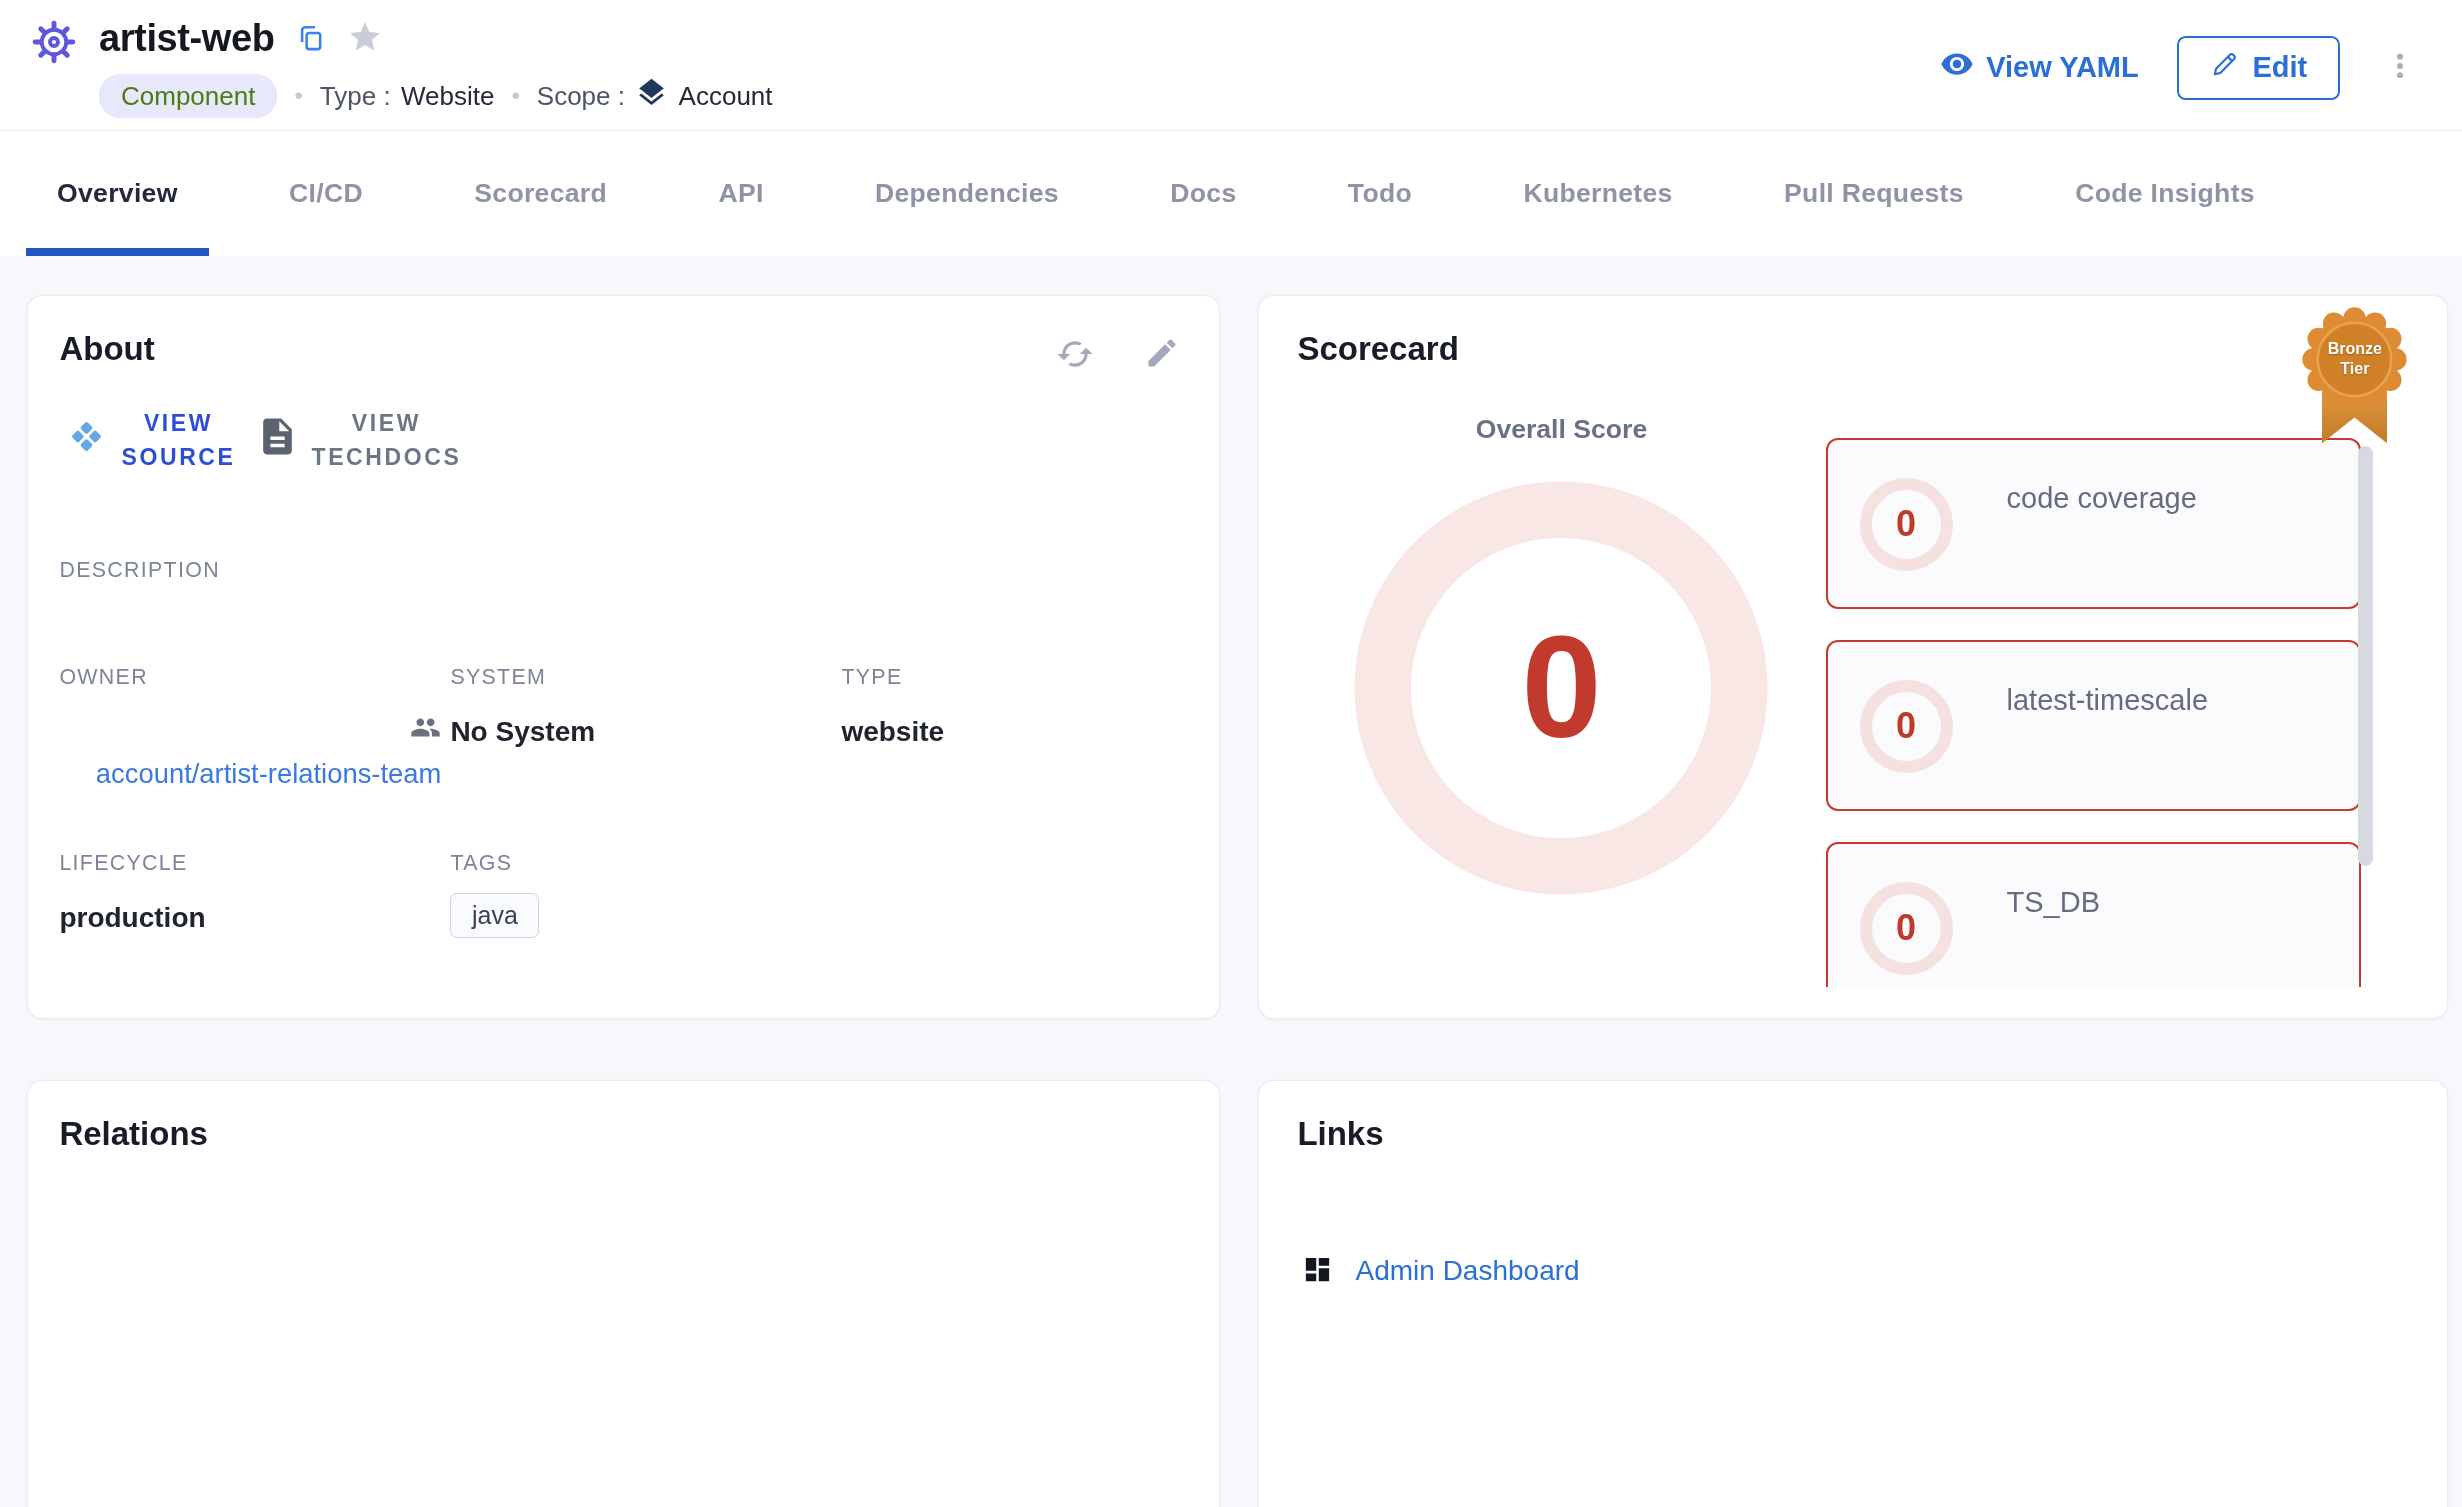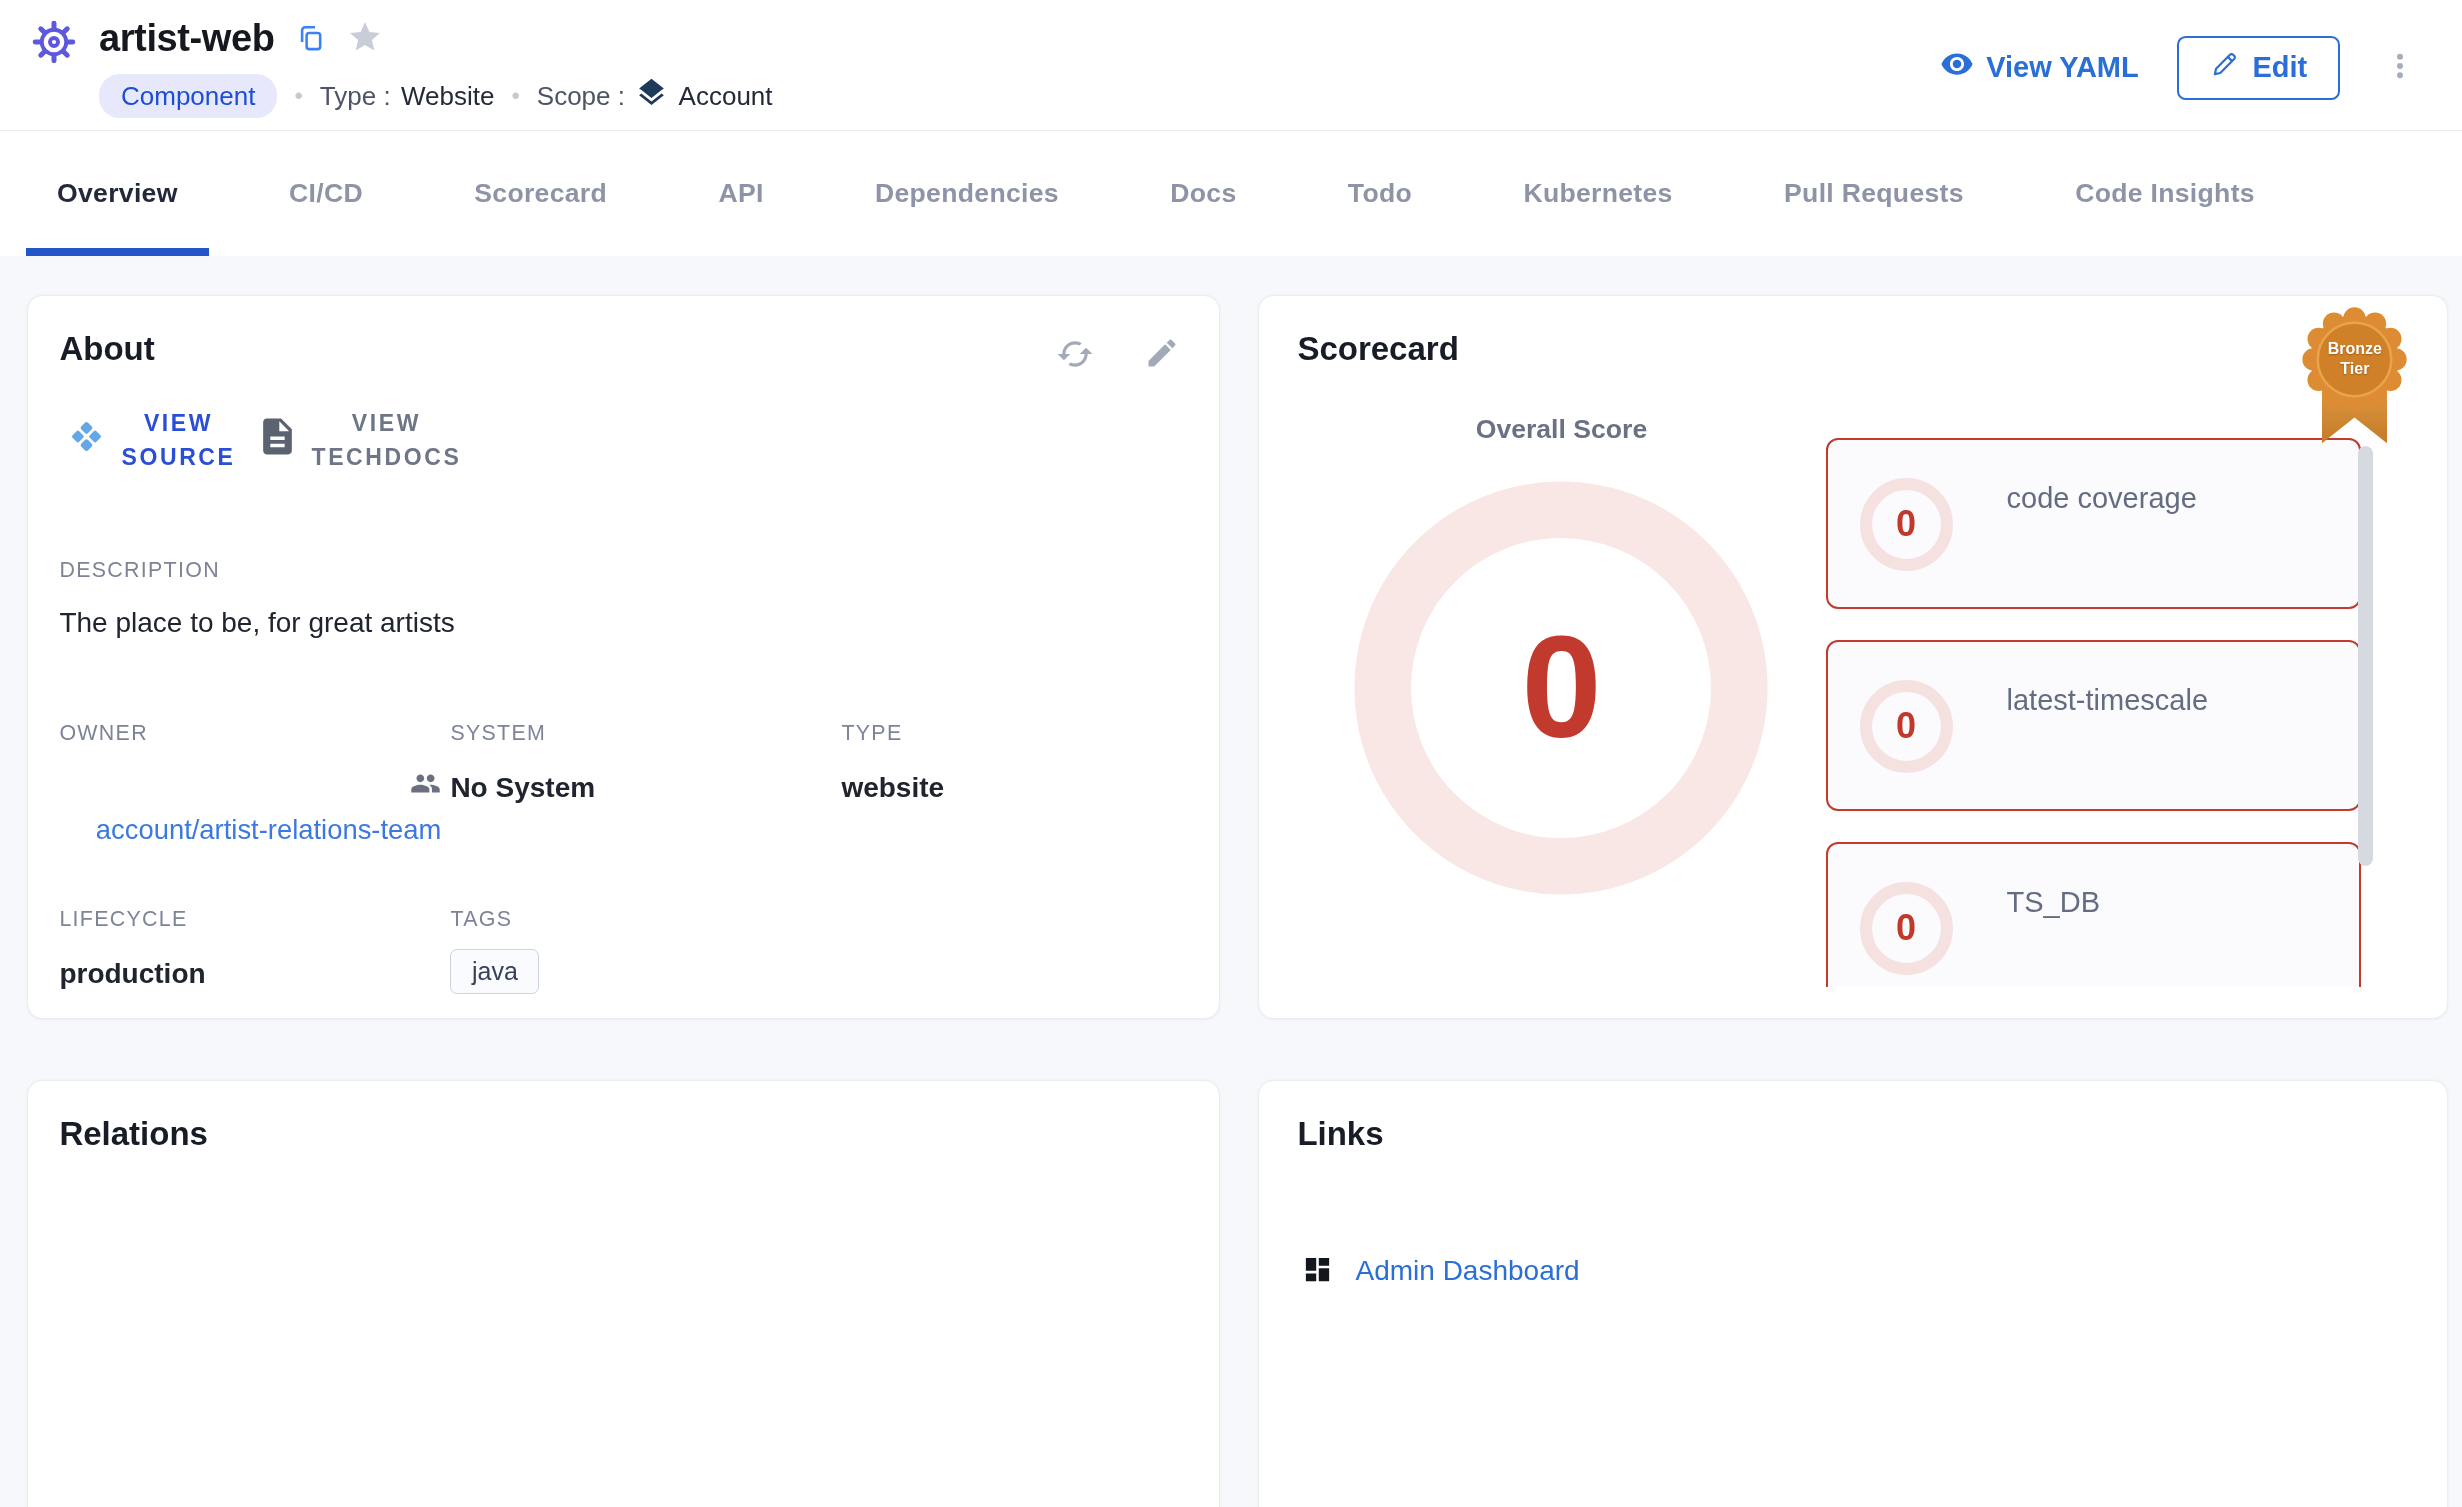--- a/index.html
+++ b/index.html
@@ -6,21 +6,21 @@
   html,body { width:2462px; height:1507px; overflow:hidden; }
   body { background:#f7f8fc; font-family:"Liberation Sans","DejaVu Sans",sans-serif; color:#20242e; }
 
   
   .header { background:#fff; padding:17px 31px 12px 31px; display:flex; justify-content:space-between; border-bottom:0.9px solid #e9ebf1; }
   .h-left { display:flex; gap:22px; }
   .gear-wrap { margin-top:1.7px; }
   .title-row { display:flex; align-items:center; gap:20.6px; }
   .title { font-size:38px; font-weight:700; color:#15181f; letter-spacing:-0.4px; }
   .meta-row { margin-top:13.7px; display:flex; align-items:center; gap:17px; font-size:26px; color:#4d5464; }
-  .kind-badge { background:#e8e8fd; color:#1d4ed8; padding:6.9px 22px; border-radius:20.6px; font-size:26px; }
+  .kind-badge { background:#e8e8fd; color:#4d7c0f; padding:6.9px 22px; border-radius:20.6px; font-size:26px; }
   .dot-sep { color:#c5c9d3; font-size:24px; }
   .meta-pair { display:flex; align-items:center; gap:10.3px; }
   .meta-value { color:#242a38; }
   .h-right { display:flex; align-items:center; gap:38px; padding-right:8.6px; }
   .view-yaml { display:flex; align-items:center; gap:12px; color:#2a6fd6; font-weight:700; font-size:29px; cursor:pointer;text-align:center; }
   .edit-btn { display:flex; align-items:center; gap:13.7px; border:2.6px solid #2a6fd6; border-radius:8.6px; background:#fff; color:#2a6fd6; font-weight:700; font-size:29px; padding:12px 31px; cursor:pointer; }
   .kebab { padding:5.1px; cursor:pointer; }
 
   
   .tabbar { background:#fff; height:125px; display:flex; justify-content:space-between; align-items:stretch; padding:0 176px 0 26px; }
@@ -206,21 +206,20 @@
         <span>
           <svg width="43" height="43" viewBox="0 0 24 24" fill="#5c6370">
             <path d="M14 2H6c-1.1 0-2 .9-2 2v16c0 1.1.9 2 2 2h12c1.1 0 2-.9 2-2V8l-6-6zm2 16H8v-2h8v2zm0-4H8v-2h8v2zm-3-5V3.5L18.5 9H13z"></path>
           </svg>
         </span>
         <span>VIEW TECHDOCS</span>
       </button>
     </div>
 
     <div class="section-label desc-label">DESCRIPTION</div>
-    <div class="desc-text">The place to be, for great artists</div>
 
     <div class="info-grid">
       <div>
         <div class="section-label">OWNER</div>
         <div class="owner-val">
           <span style="flex:0 0 auto">
             <svg width="31" height="31" viewBox="0 0 24 24" fill="#6a7080">
               <path d="M16 11c1.66 0 2.99-1.34 2.99-3S17.66 5 16 5s-3 1.34-3 3 1.34 3 3 3zm-8 0c1.66 0 2.99-1.34 2.99-3S9.66 5 8 5 5 6.34 5 8s1.34 3 3 3zm0 2c-2.33 0-7 1.17-7 3.5V19h14v-2.5C15 14.17 10.33 13 8 13zm8 0c-.29 0-.62.02-.97.05 1.16.84 1.97 1.97 1.97 3.45V19h6v-2.5c0-2.33-4.67-3.5-7-3.5z"></path>
             </svg>
           </span>

